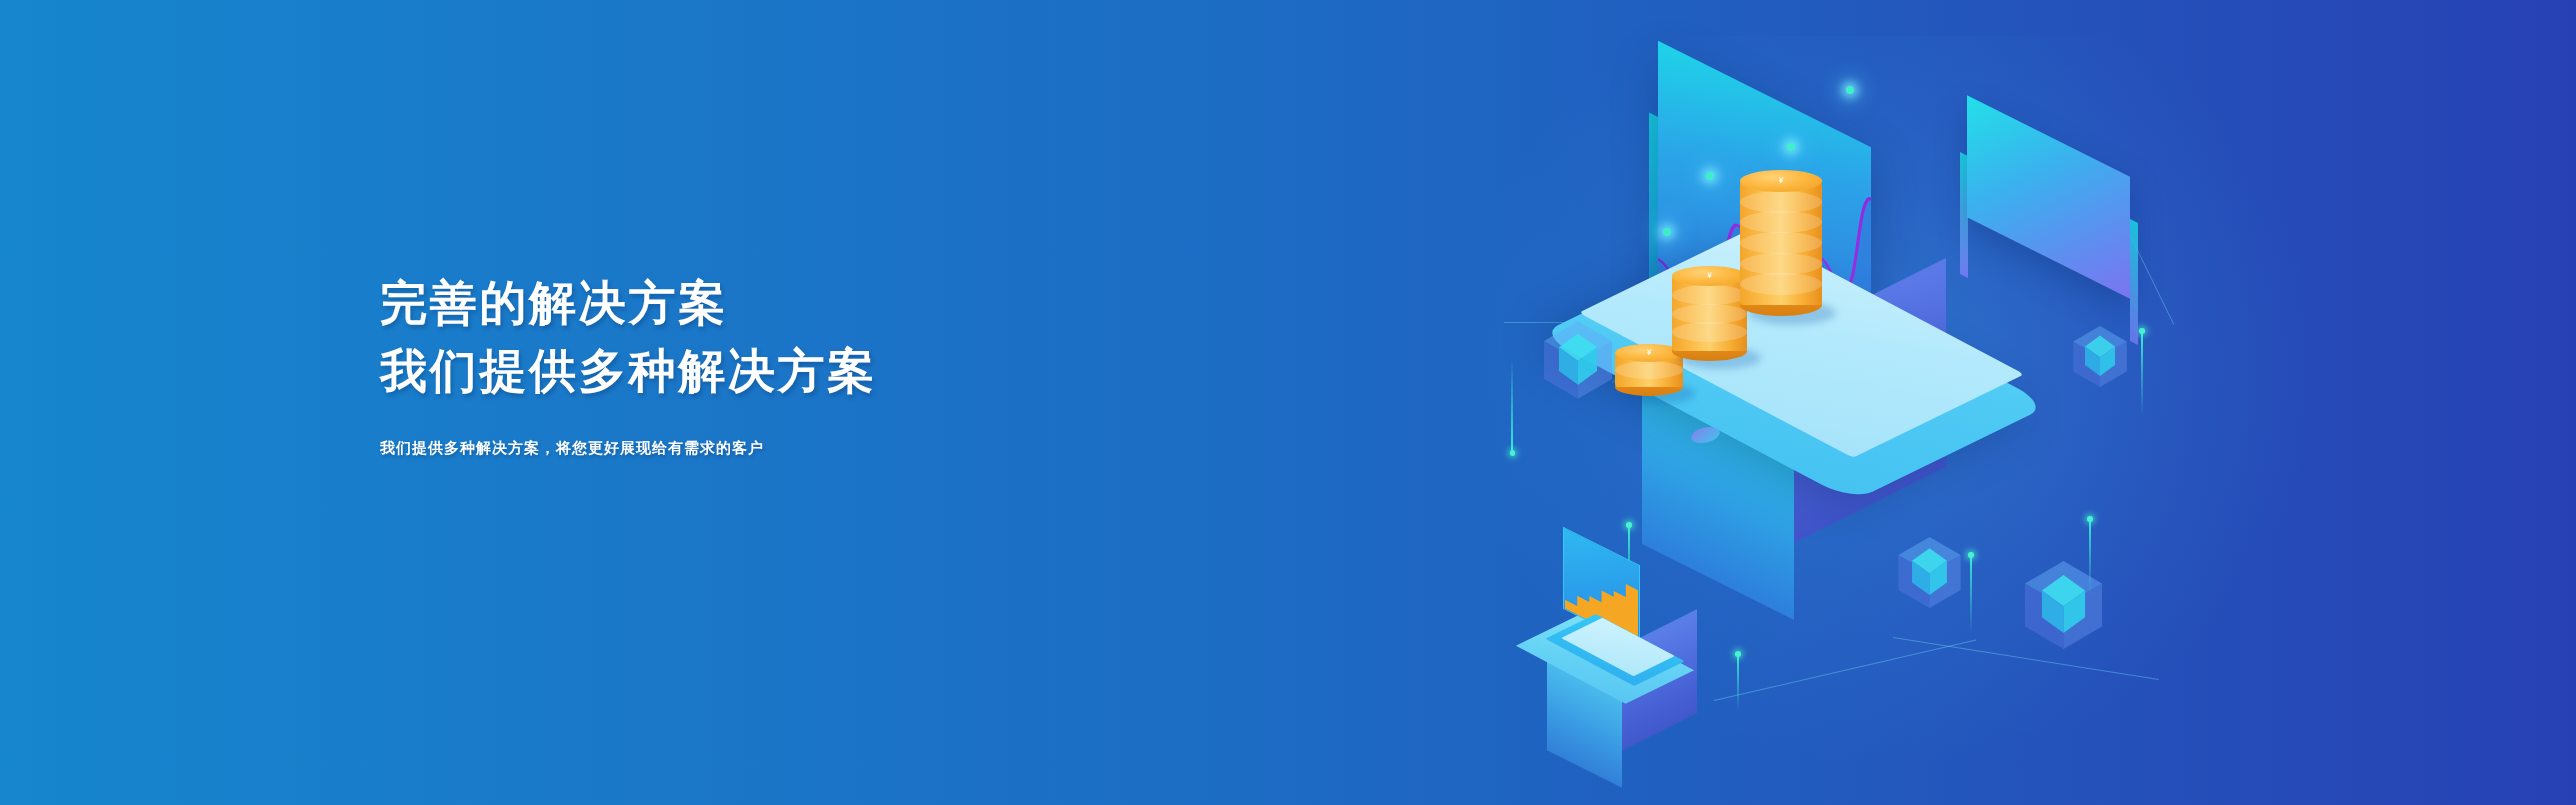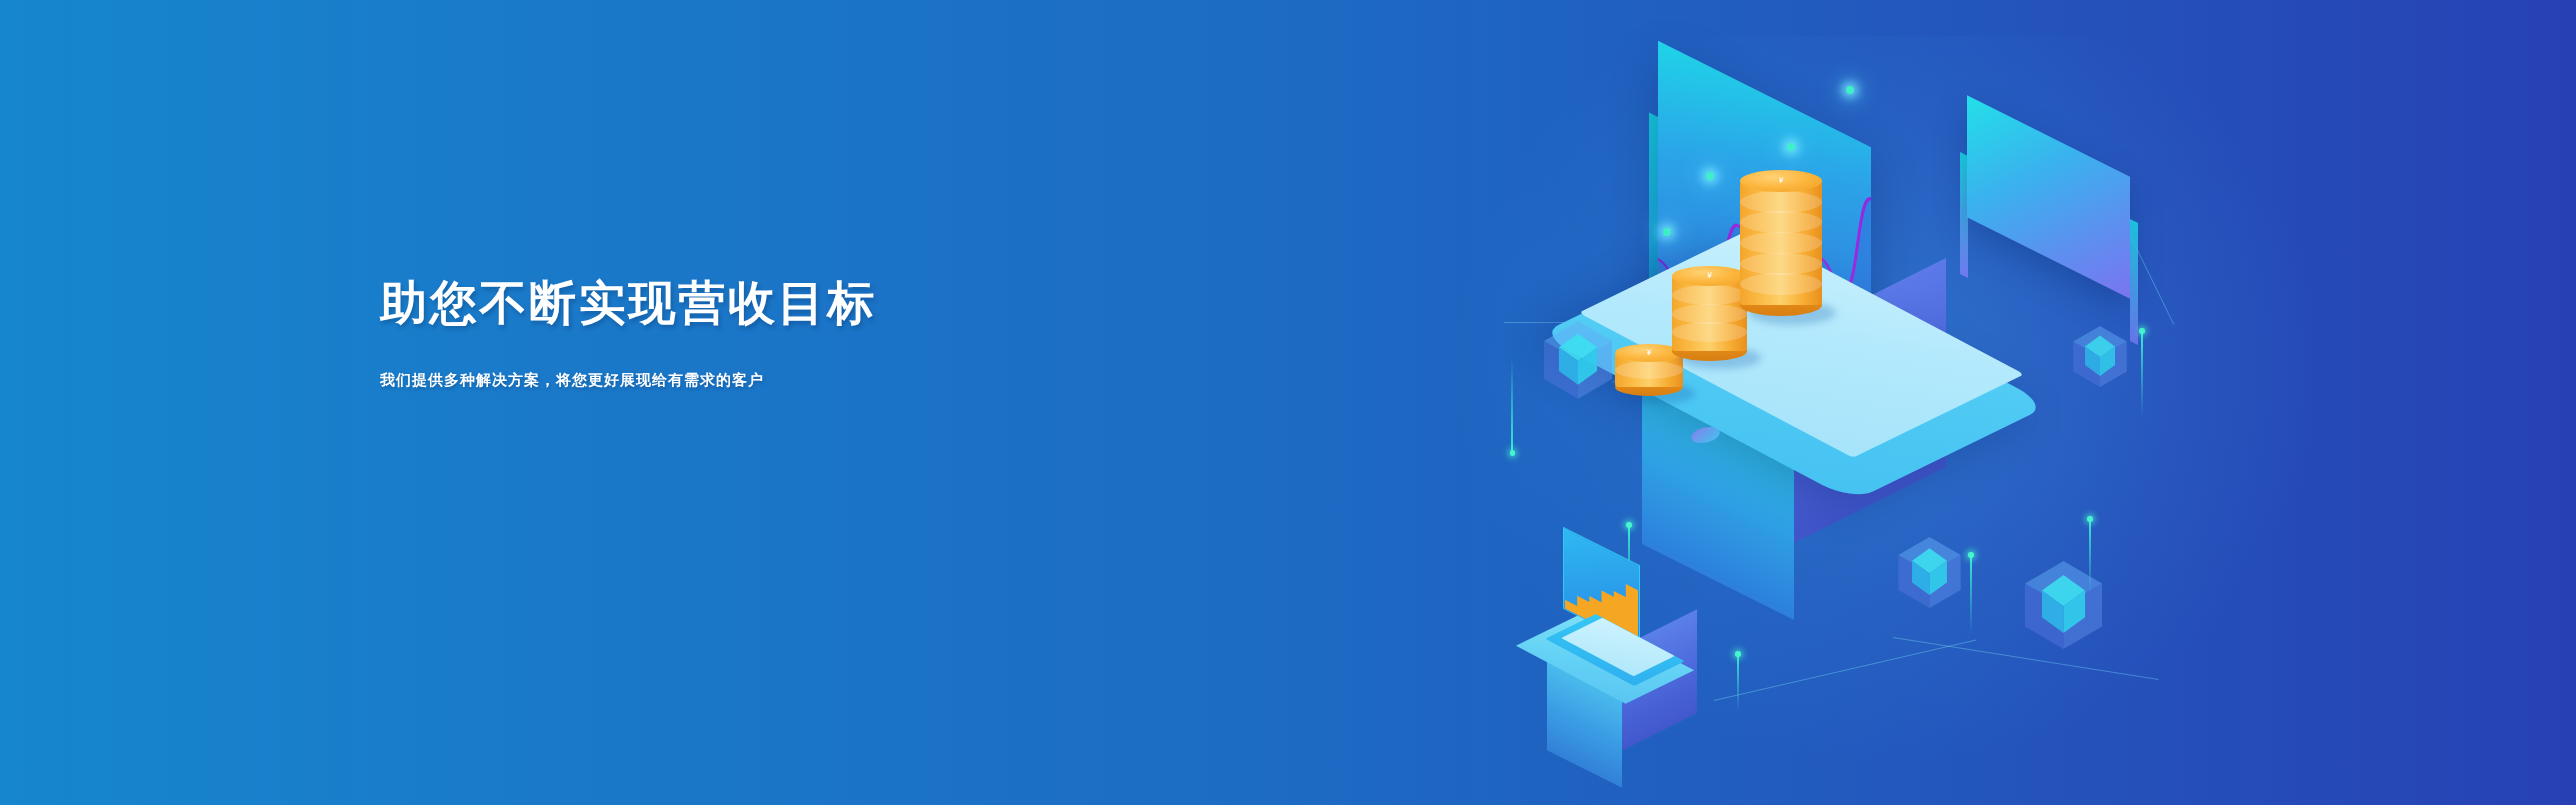--- a/index.html
+++ b/index.html
@@ -196,21 +196,22 @@
   .cube{}
 </style>
 </head>
 <body>
 
 <div id="banner">
 
   <div class="sheen"></div>
 
   <div class="copy">
-    <div class="headline">助您不断实现营收目标</div>
+    <div class="headline">完善的解决方案</div>
+    <div class="headline">我们提供多种解决方案</div>
     <div class="subtitle">我们提供多种解决方案，将您更好展现给有需求的客户</div>
   </div>
 
   <div class="art">
 
     <div class="hairline" style="left:-18px;top:286px;width:166px;"></div>
     <div class="hairline" style="left:-18px;top:286px;width:100px;transform:rotate(-37deg);transform-origin:right center;left:70px;top:286px;"></div>
     <div class="hairline" style="left:192px;top:664px;width:269px;transform:rotate(-13deg);"></div>
     <div class="hairline" style="left:371px;top:601px;width:269px;transform:rotate(9deg);"></div>
     <div class="hairline" style="left:605px;top:192px;width:107px;transform:rotate(64deg);transform-origin:left center;"></div>

